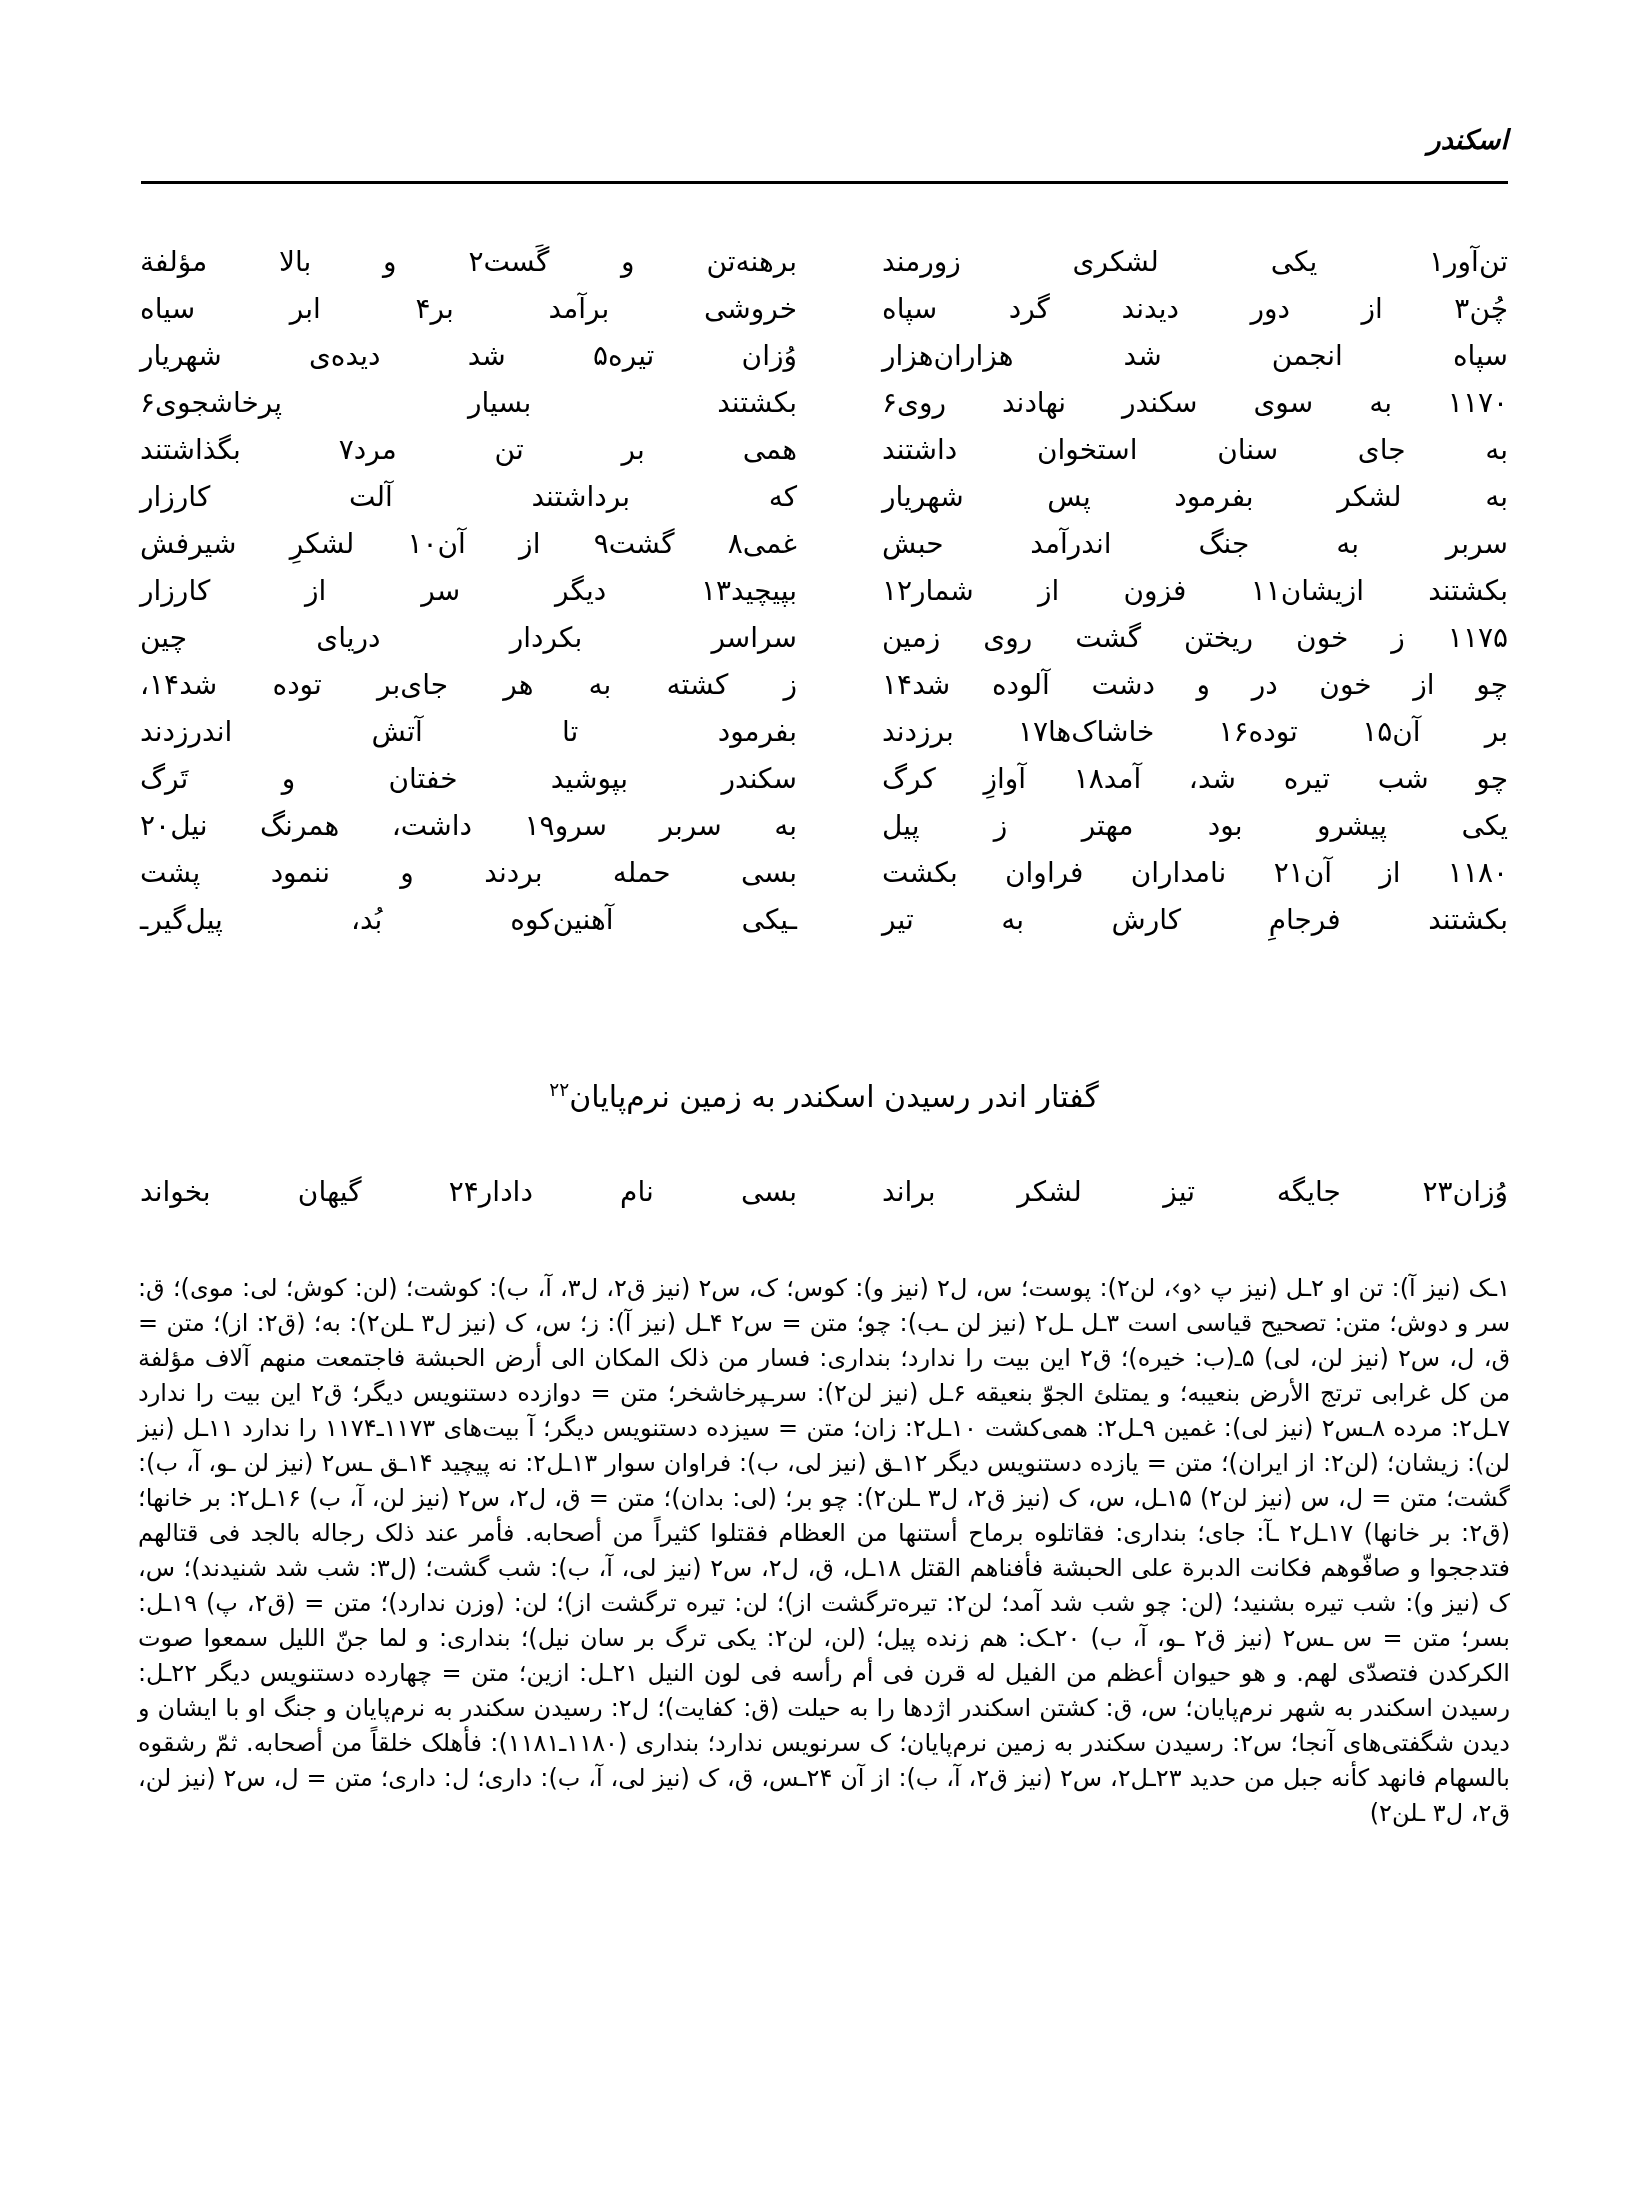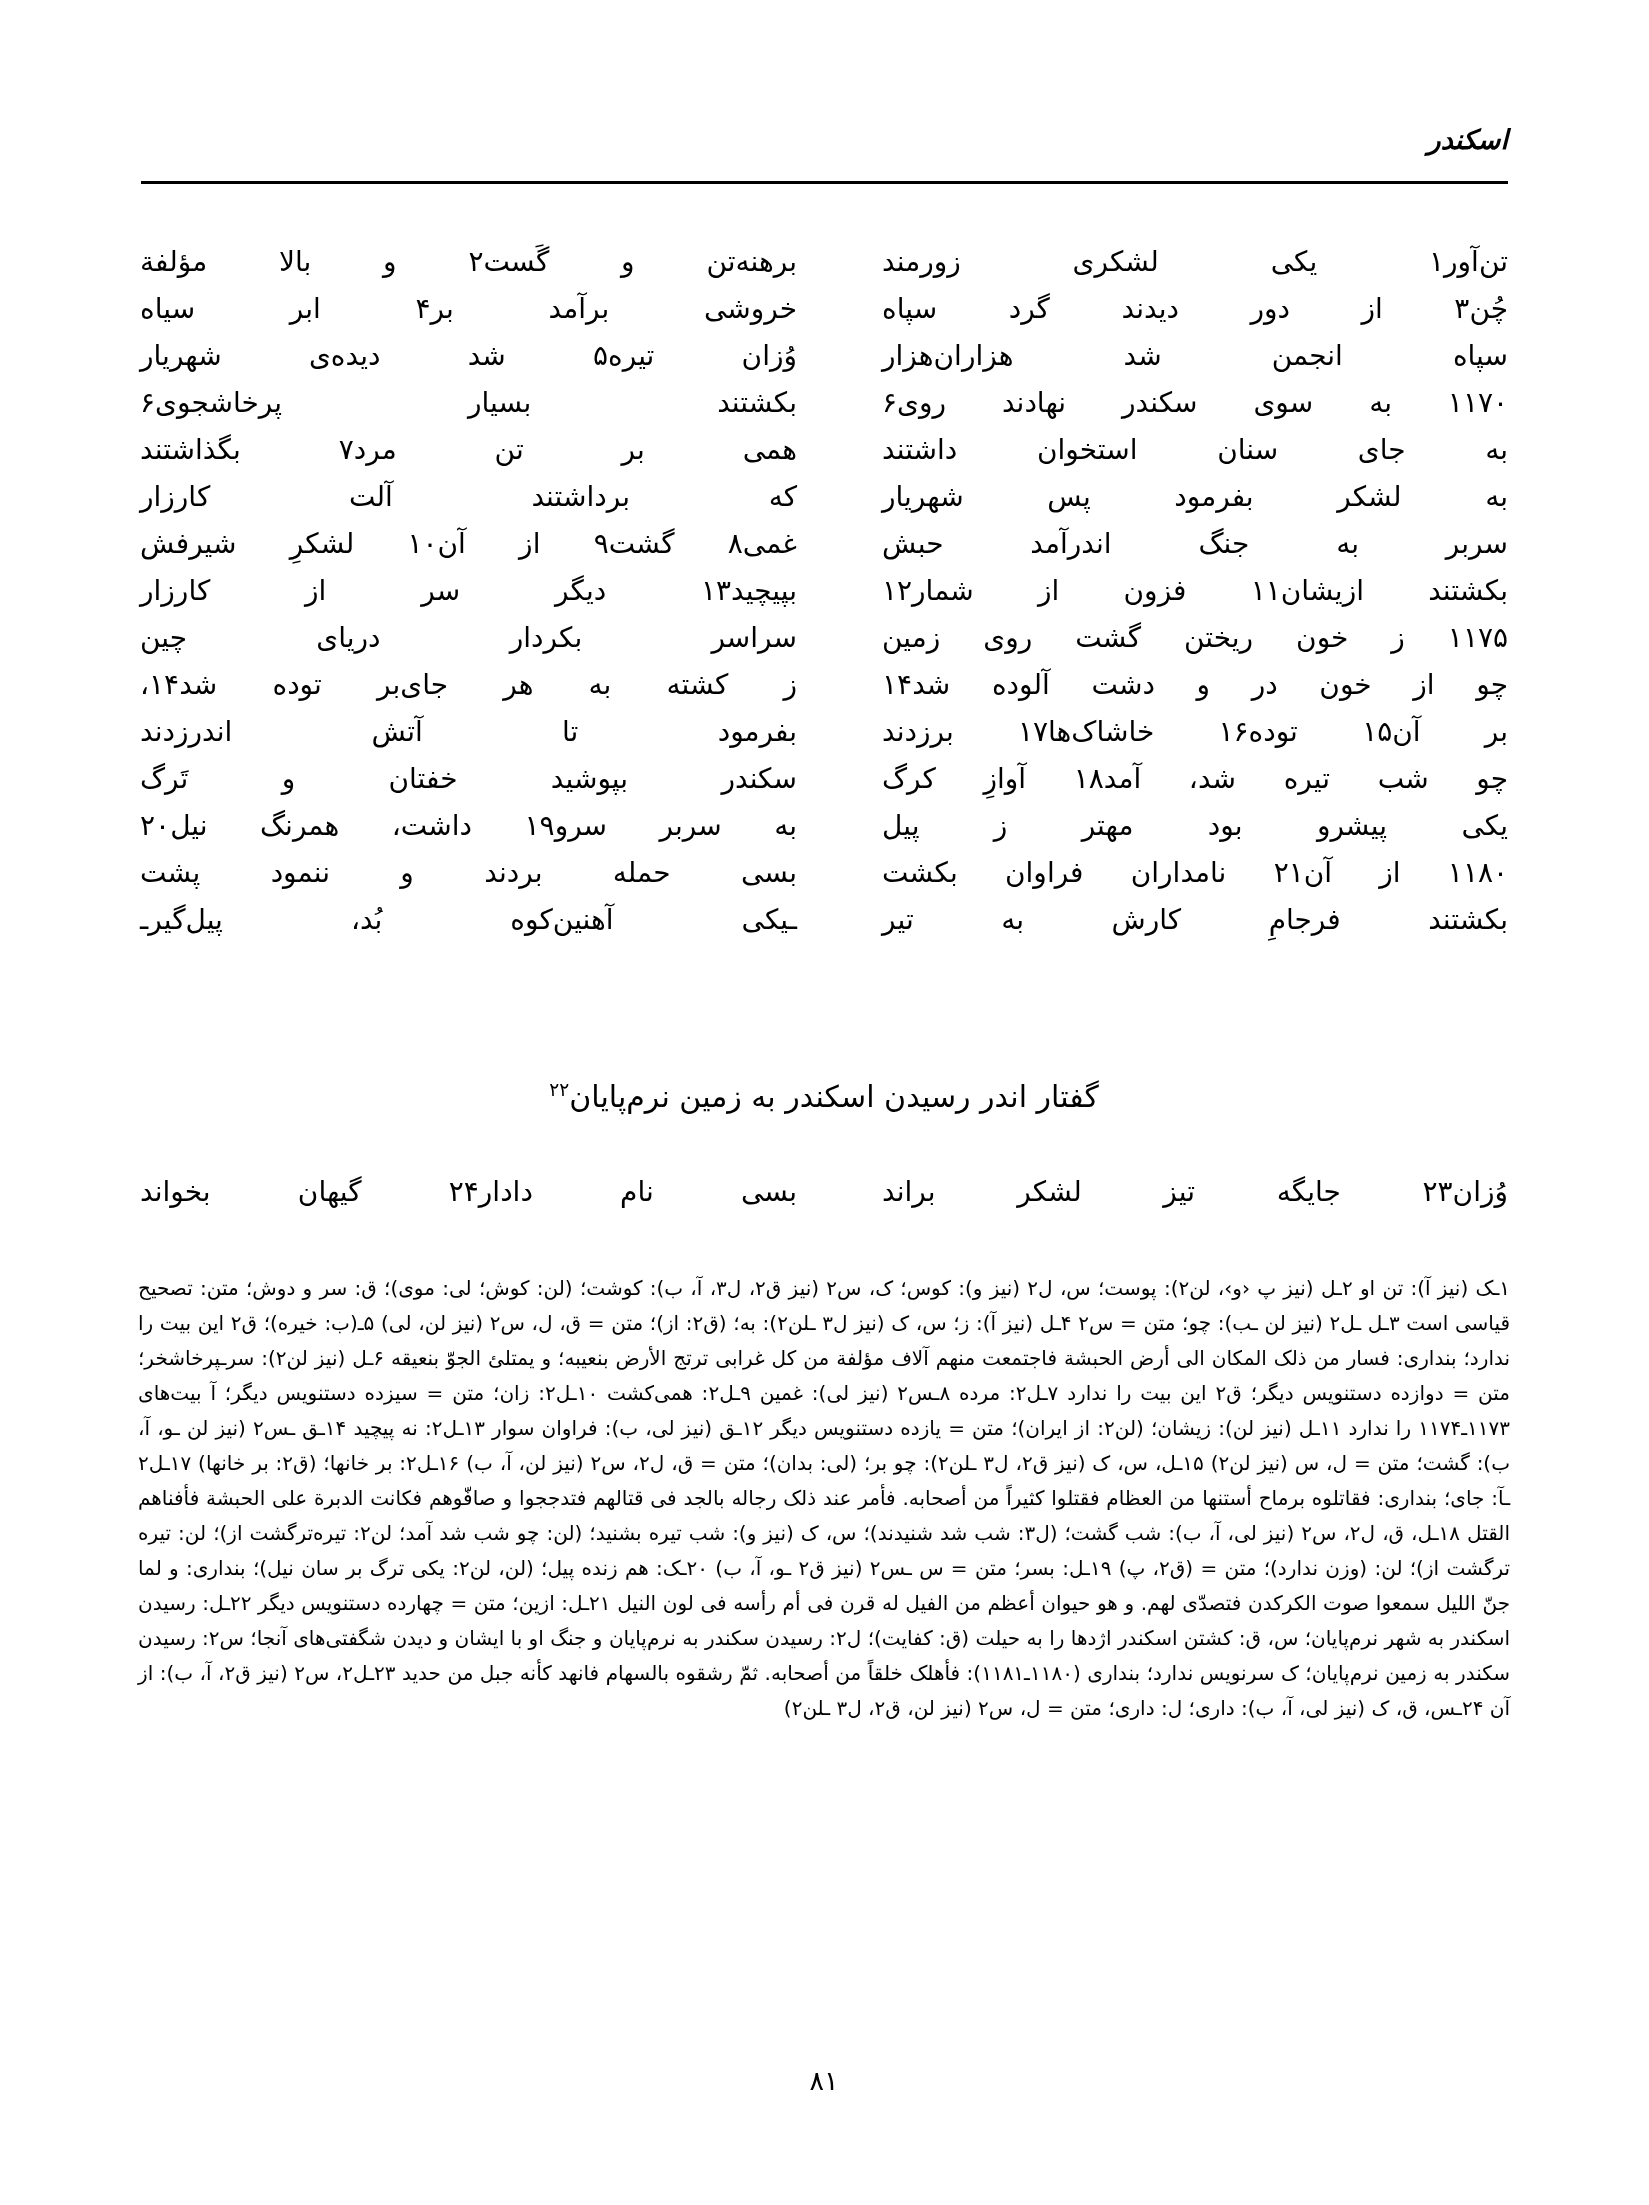--- a/index.html
+++ b/index.html
@@ -114,21 +114,21 @@
     height: 47px;
     align-items: flex-end;
   }
 
   
   .apparatus {
     position: absolute;
     top: 1271px;
     right: 139px;
     left: 139px;
-    font-size: 20px;
+    font-size: 24px;
     line-height: 35px;
     text-align: justify;
     text-align-last: right;
     letter-spacing: 0;
     word-spacing: 0px;
   }
   .apparatus p {
     margin: 0;
     padding: 0;
     text-indent: 0;
@@ -489,16 +489,15 @@
           <span class="h-word">گیهان</span>
           <span class="h-word">بخواند</span>
         </div>
     </div>
   </div>
 
   <div class="apparatus" id="apparatus">
       <p>۱ـک (نیز آ): تن او  ۲ـل (نیز پ ‹و›، لن۲): پوست؛ س، ل۲ (نیز و): کوس؛ ک، س۲ (نیز ق۲، ل۳، آ، ب): کوشت؛ (لن: کوش؛ لی: موی)؛ ق: سر و دوش؛ متن: تصحیح قیاسی است  ۳ـل ـل۲ (نیز لن ـب): چو؛ متن = س۲  ۴ـل (نیز آ): ز؛ س، ک (نیز ل۳ ـلن۲): به؛ (ق۲: از)؛ متن = ق، ل، س۲ (نیز لن، لی)  ۵ـ(ب: خیره)؛ ق۲ این بیت را ندارد؛ بنداری: فسار من ذلک المکان الی أرض الحبشة فاجتمعت منهم آلاف مؤلفة من کل غرابی ترتج الأرض بنعیبه؛ و یمتلئ الجوّ بنعیقه  ۶ـل (نیز لن۲): سرـپرخاشخر؛ متن = دوازده دستنویس دیگر؛ ق۲ این بیت را ندارد  ۷ـل۲: مرده  ۸ـس۲ (نیز لی): غمین  ۹ـل۲: همی‌کشت  ۱۰ـل۲: زان؛ متن = سیزده دستنویس دیگر؛ آ بیت‌های ۱۱۷۳ـ۱۱۷۴ را ندارد  ۱۱ـل (نیز لن): زیشان؛ (لن۲: از ایران)؛ متن = یازده دستنویس دیگر  ۱۲ـق (نیز لی، ب): فراوان سوار  ۱۳ـل۲: نه پیچید  ۱۴ـق ـس۲ (نیز لن ـو، آ، ب): گشت؛ متن = ل، س (نیز لن۲)  ۱۵ـل، س، ک (نیز ق۲، ل۳ ـلن۲): چو بر؛ (لی: بدان)؛ متن = ق، ل۲، س۲ (نیز لن، آ، ب)  ۱۶ـل۲: بر خانها؛ (ق۲: بر خانها)  ۱۷ـل۲ ـآ: جای؛ بنداری: فقاتلوه برماح أستنها من العظام فقتلوا کثیراً من أصحابه. فأمر عند ذلک رجاله بالجد فی قتالهم فتدججوا و صافّوهم فکانت الدبرة علی الحبشة فأفناهم القتل  ۱۸ـل، ق، ل۲، س۲ (نیز لی، آ، ب): شب گشت؛ (ل۳: شب شد شنیدند)؛ س، ک (نیز و): شب تیره بشنید؛ (لن: چو شب شد آمد؛ لن۲: تیره‌ترگشت از)؛ لن: تیره ترگشت از)؛ لن: (وزن ندارد)؛ متن = (ق۲، پ)  ۱۹ـل: بسر؛ متن = س ـس۲ (نیز ق۲ ـو، آ، ب)  ۲۰ـک: هم زنده پیل؛ (لن، لن۲: یکی ترگ بر سان نیل)؛ بنداری: و لما جنّ اللیل سمعوا صوت الکرکدن فتصدّی لهم. و هو حیوان أعظم من الفیل له قرن فی أم رأسه فی لون النیل  ۲۱ـل: ازین؛ متن = چهارده دستنویس دیگر  ۲۲ـل: رسیدن اسکندر به شهر نرم‌پایان؛ س، ق: کشتن اسکندر اژدها را به حیلت (ق: کفایت)؛ ل۲: رسیدن سکندر به نرم‌پایان و جنگ او با ایشان و دیدن شگفتی‌های آنجا؛ س۲: رسیدن سکندر به زمین نرم‌پایان؛ ک سرنویس ندارد؛ بنداری (۱۱۸۰ـ۱۱۸۱): فأهلک خلقاً من أصحابه. ثمّ رشقوه بالسهام فانهد کأنه جبل من حدید  ۲۳ـل۲، س۲ (نیز ق۲، آ، ب): از آن  ۲۴ـس، ق، ک (نیز لی، آ، ب): داری؛ ل: داری؛ متن = ل، س۲ (نیز لن، ق۲، ل۳ ـلن۲)</p>
     </div>
 
-  <div class="folio">۸۱</div>
 
 </div>
 
 
 </body></html>

